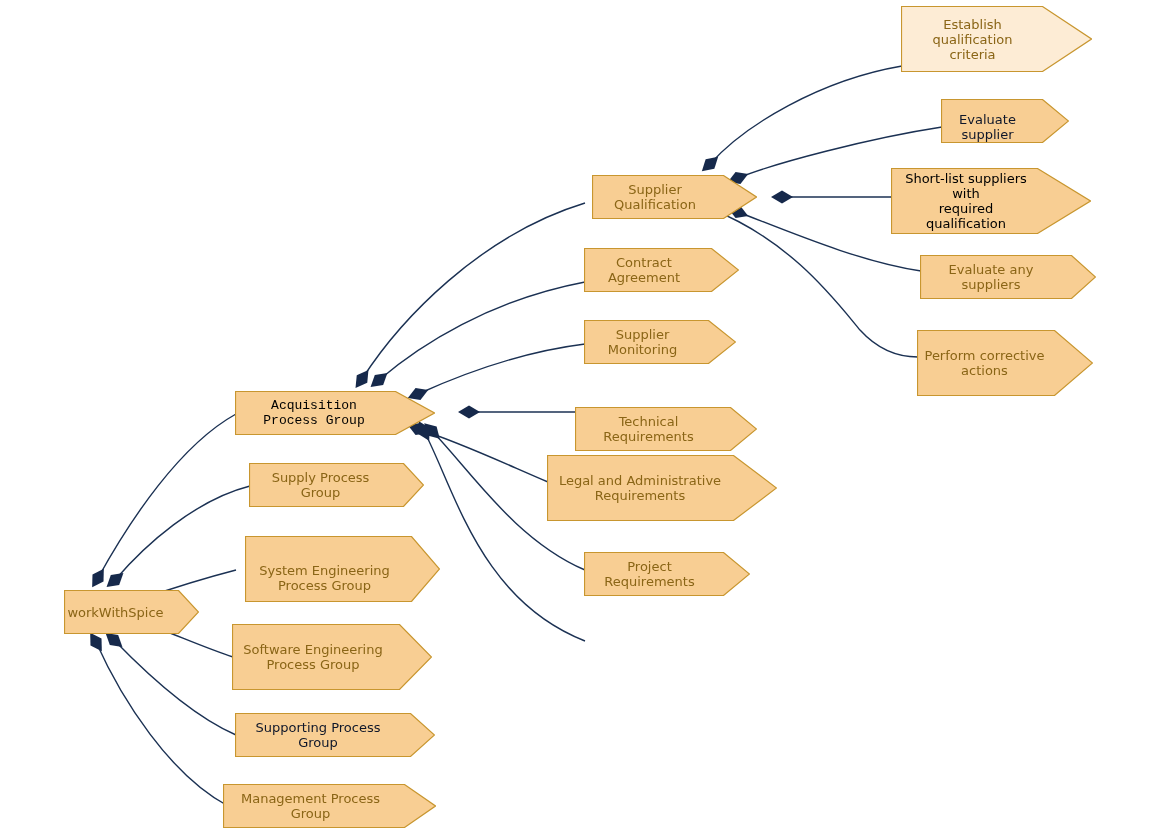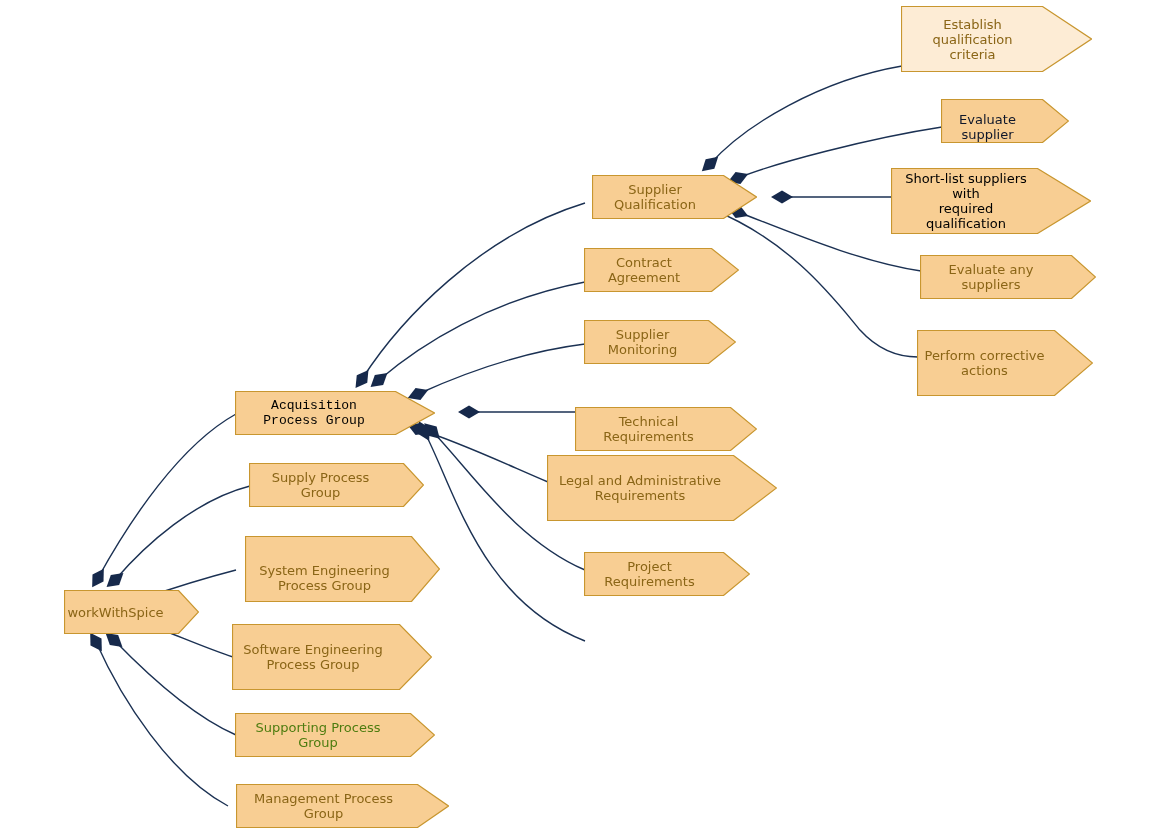--- a/index.html
+++ b/index.html
@@ -137,22 +137,22 @@
     <div class="node" style="left: 245px; top: 536px; width: 195px; height: 84px; background: transparent; border: none;"><svg width="195" height="66" viewBox="0 0 195 66" style="position: absolute; left: 0px; top: 0px;">
         <polygon points="0.5,0.5 166.5,0.5 194.5,33 166.5,65.5 0.5,65.5" fill="#f8ce93" stroke="#c8962f" stroke-width="1.2" stroke-linejoin="miter"></polygon>
       </svg><span class="node-label" style="position: relative; z-index: 2; color: rgb(138, 101, 22); padding-right: 16px;">System Engineering
 Process Group</span></div>
     <div class="node" style="left: 232px; top: 624px; width: 200px; height: 66px; background: transparent; border: none;"><svg width="200" height="66" viewBox="0 0 200 66" style="position: absolute; left: 0px; top: 0px;">
         <polygon points="0.5,0.5 167.5,0.5 199.5,33 167.5,65.5 0.5,65.5" fill="#f8ce93" stroke="#c8962f" stroke-width="1.2" stroke-linejoin="miter"></polygon>
       </svg><span class="node-label" style="position: relative; z-index: 2; color: rgb(138, 101, 22); padding-right: 18px;">Software Engineering
 Process Group</span></div>
     <div class="node" style="left: 235px; top: 713px; width: 200px; height: 44px; background: transparent; border: none;"><svg width="200" height="44" viewBox="0 0 200 44" style="position: absolute; left: 0px; top: 0px;">
         <polygon points="0.5,0.5 175.5,0.5 199.5,22 175.5,43.5 0.5,43.5" fill="#f8ce93" stroke="#c8962f" stroke-width="1.2" stroke-linejoin="miter"></polygon>
-      </svg><span class="node-label" style="position: relative; z-index: 2; color: #4d7c0f; padding-right: 14px;">Supporting Process Group</span></div>
-    <div class="node" style="left: 236px; top: 784px; width: 213px; height: 44px; background: transparent; border: none;"><svg width="213" height="44" viewBox="0 0 213 44" style="position: absolute; left: 0px; top: 0px;">
+      </svg><span class="node-label" style="position: relative; z-index: 2; color: #0f172a; padding-right: 14px;">Supporting Process Group</span></div>
+    <div class="node" style="left: 223px; top: 784px; width: 213px; height: 44px; background: transparent; border: none;"><svg width="213" height="44" viewBox="0 0 213 44" style="position: absolute; left: 0px; top: 0px;">
         <polygon points="0.5,0.5 181.5,0.5 212.5,22 181.5,43.5 0.5,43.5" fill="#f8ce93" stroke="#c8962f" stroke-width="1.2" stroke-linejoin="miter"></polygon>
       </svg><span class="node-label" style="position: relative; z-index: 2; color: rgb(138, 101, 22); padding-right: 18px;">Management Process Group</span></div>
     <div class="node" style="left: 584px; top: 175px; width: 165px; height: 44px; background: transparent; border: none; margin-left: 8px;"><svg width="165" height="44" viewBox="0 0 165 44" style="position: absolute; left: 0px; top: 0px;">
         <polygon points="0.5,0.5 131.5,0.5 164.5,22 131.5,43.5 0.5,43.5" fill="#f8ce93" stroke="#c8962f" stroke-width="1.2" stroke-linejoin="miter"></polygon>
       </svg><span class="node-label" style="position: relative; z-index: 2; color: rgb(138, 101, 22); padding-right: 19px;">Supplier Qualification</span></div>
     <div class="node" style="left: 584px; top: 248px; width: 155px; height: 44px; background: transparent; border: none;"><svg width="155" height="44" viewBox="0 0 155 44" style="position: absolute; left: 0px; top: 0px;">
         <polygon points="0.5,0.5 127.5,0.5 154.5,22 127.5,43.5 0.5,43.5" fill="#f8ce93" stroke="#c8962f" stroke-width="1.2" stroke-linejoin="miter"></polygon>
       </svg><span class="node-label" style="position: relative; z-index: 2; color: rgb(138, 101, 22); padding-right: 15px;">Contract Agreement</span></div>
     <div class="node" style="left: 584px; top: 320px; width: 152px; height: 44px; background: transparent; border: none;"><svg width="152" height="44" viewBox="0 0 152 44" style="position: absolute; left: 0px; top: 0px;">
         <polygon points="0.5,0.5 124.5,0.5 151.5,22 124.5,43.5 0.5,43.5" fill="#f8ce93" stroke="#c8962f" stroke-width="1.2" stroke-linejoin="miter"></polygon>

